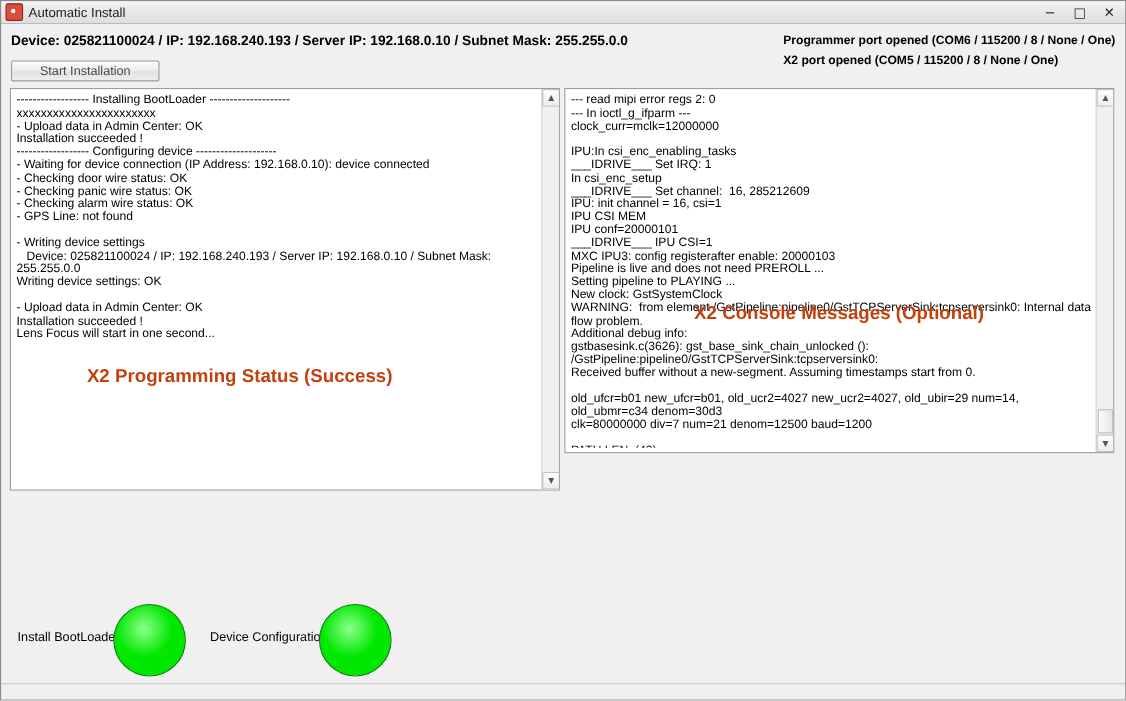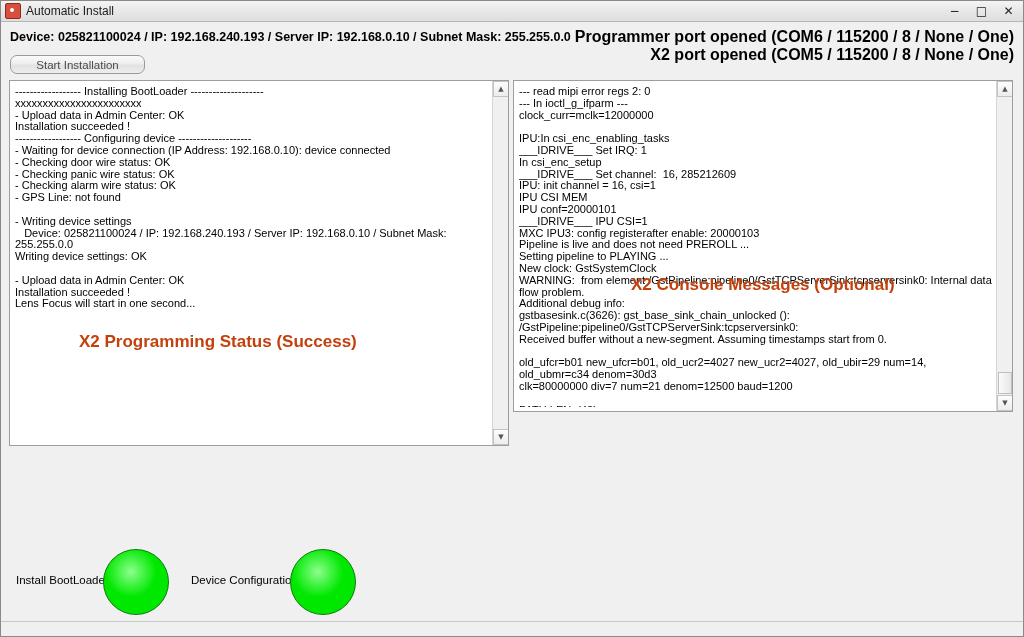--- a/index.html
+++ b/index.html
@@ -88,37 +88,37 @@
     top: 8px;
     font-size: 12.5px;
     font-weight: bold;
     color: #000;
     white-space: nowrap;
   }
   .port-lines {
     position: absolute;
     right: 10px;
     top: 6px;
-    text-align: right;
-    font-size: 16px;
+    text-align: left;
+    font-size: 11px;
     font-weight: bold;
     color: #000;
     line-height: 18px;
   }
 
   
   .start-btn {
     position: absolute;
     left: 10px;
     top: 55px;
     width: 135px;
     height: 19px;
     background: linear-gradient(to bottom, #fbfbfb 0%, #eeeeee 45%, #e2e2e2 55%, #ededed 100%);
     border: 1px solid #9a9a9a;
-    border-radius: 7px;
+    border-radius: 2px;
     font-size: 11.5px;
     color: #4a4a4a;
     display: flex;
     align-items: center;
     justify-content: center;
     box-sizing: border-box;
   }
 
   
   .panel {

